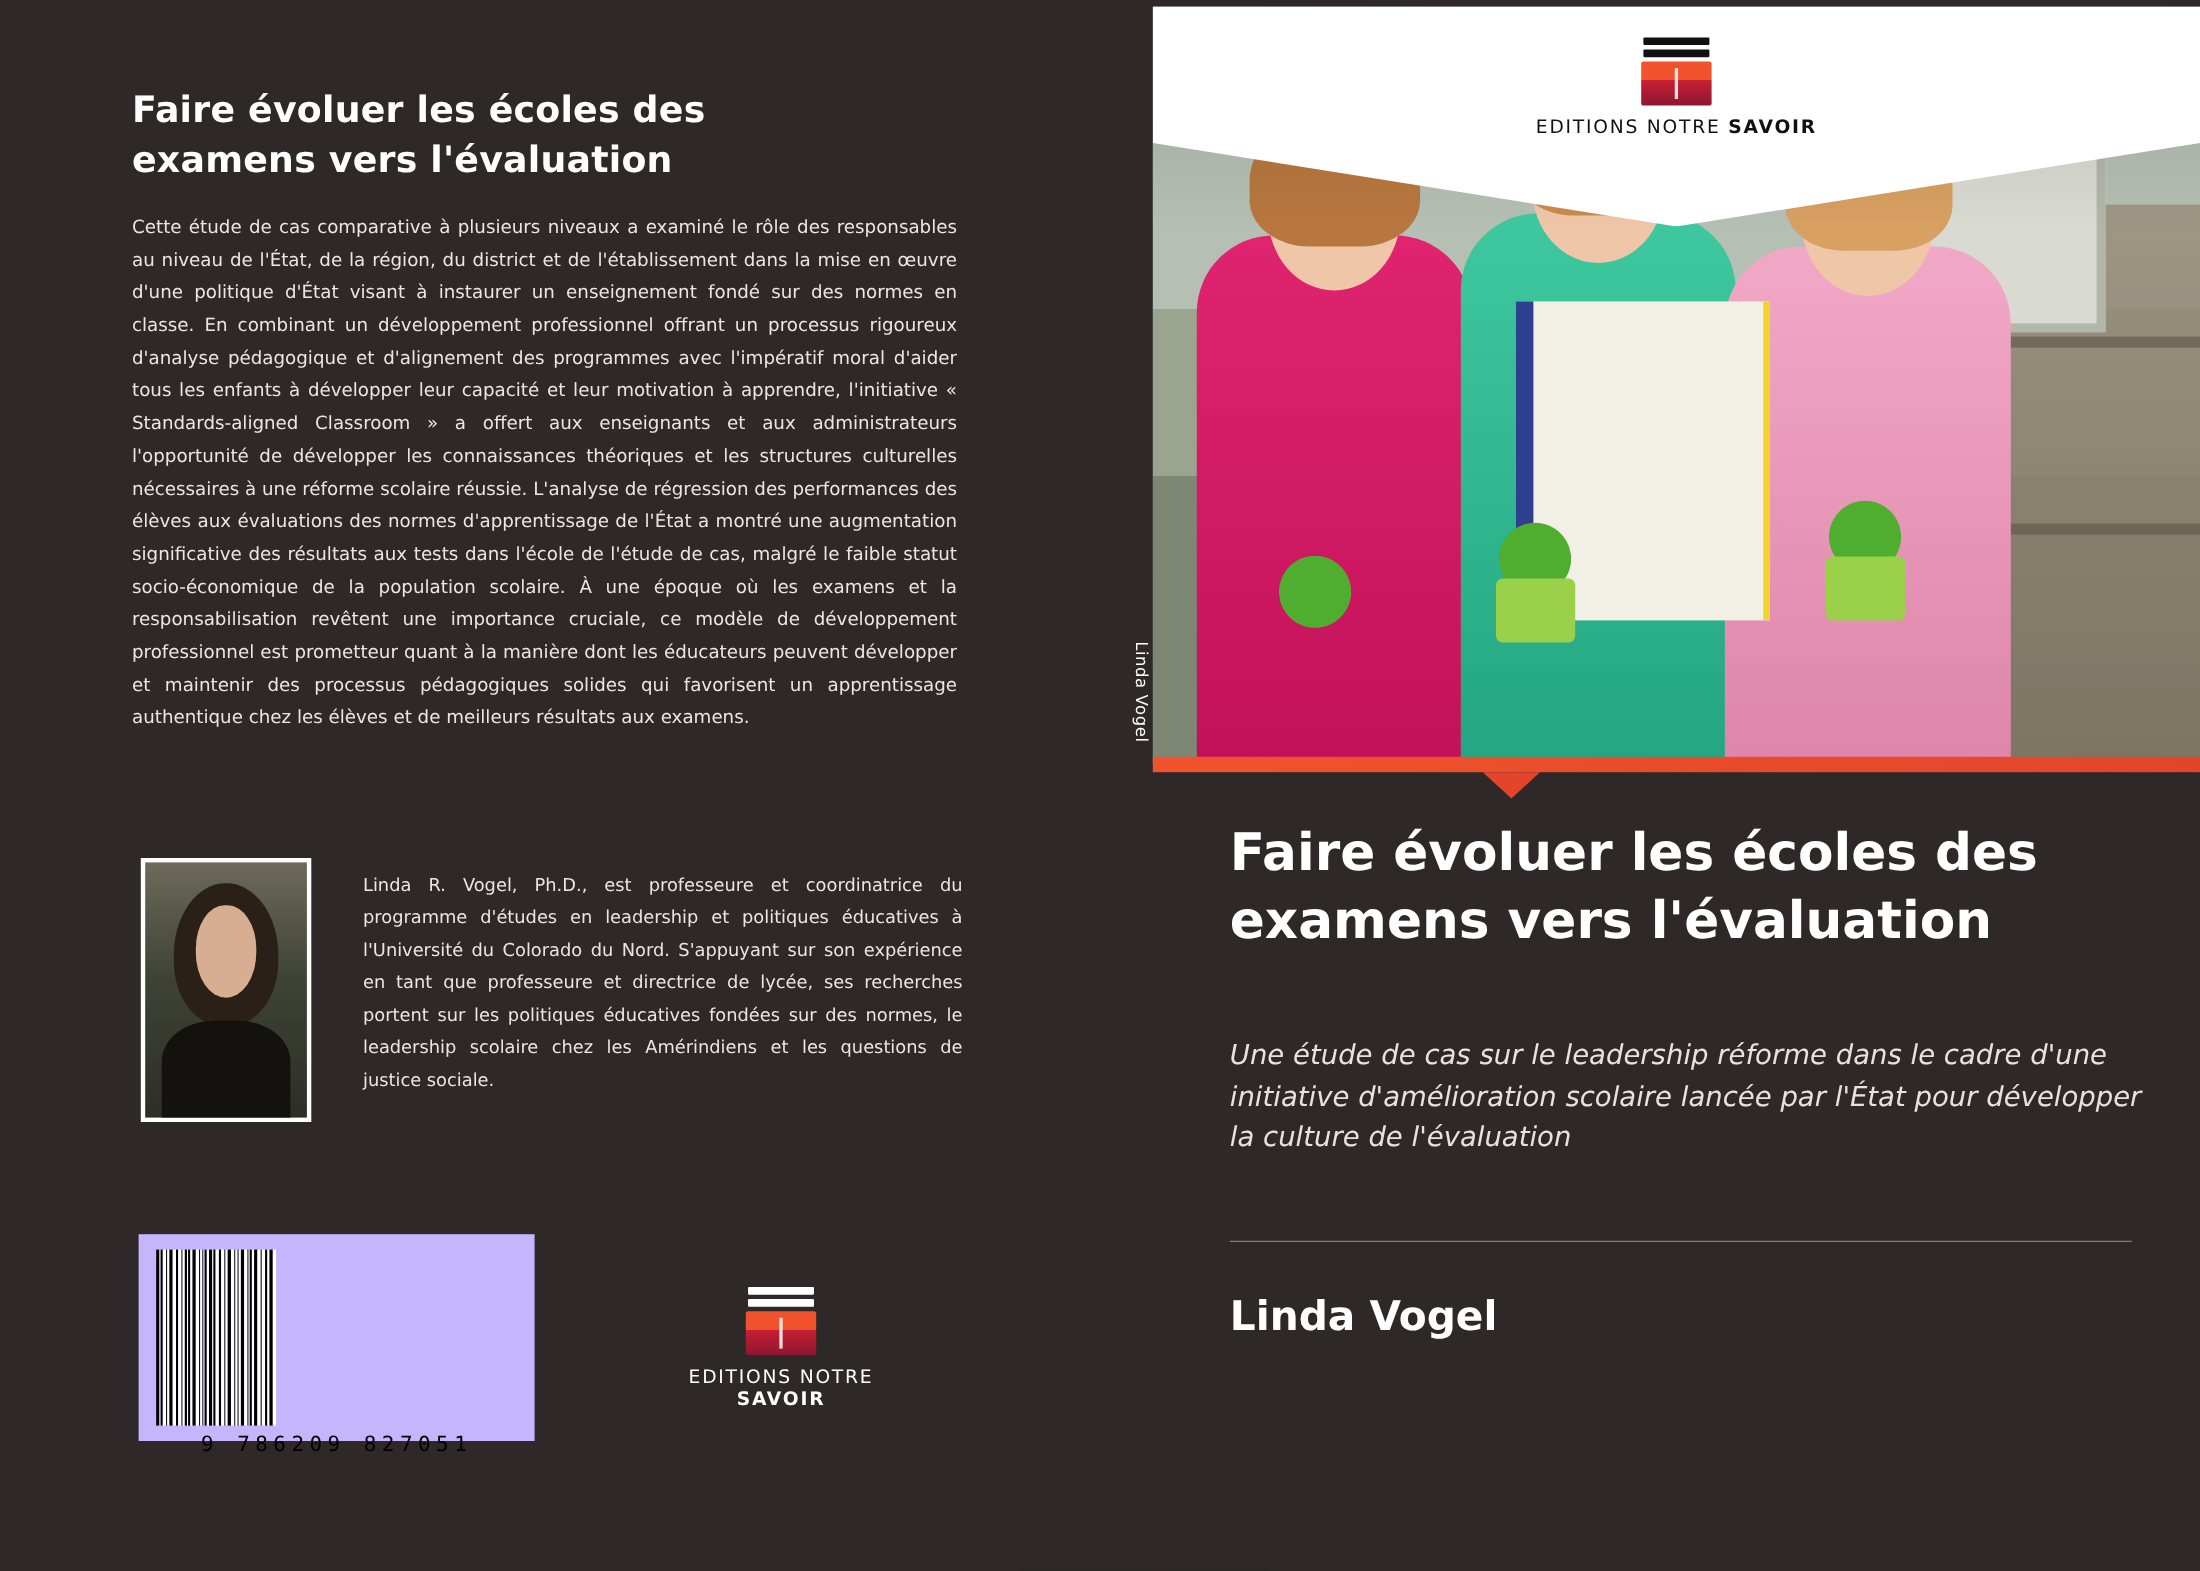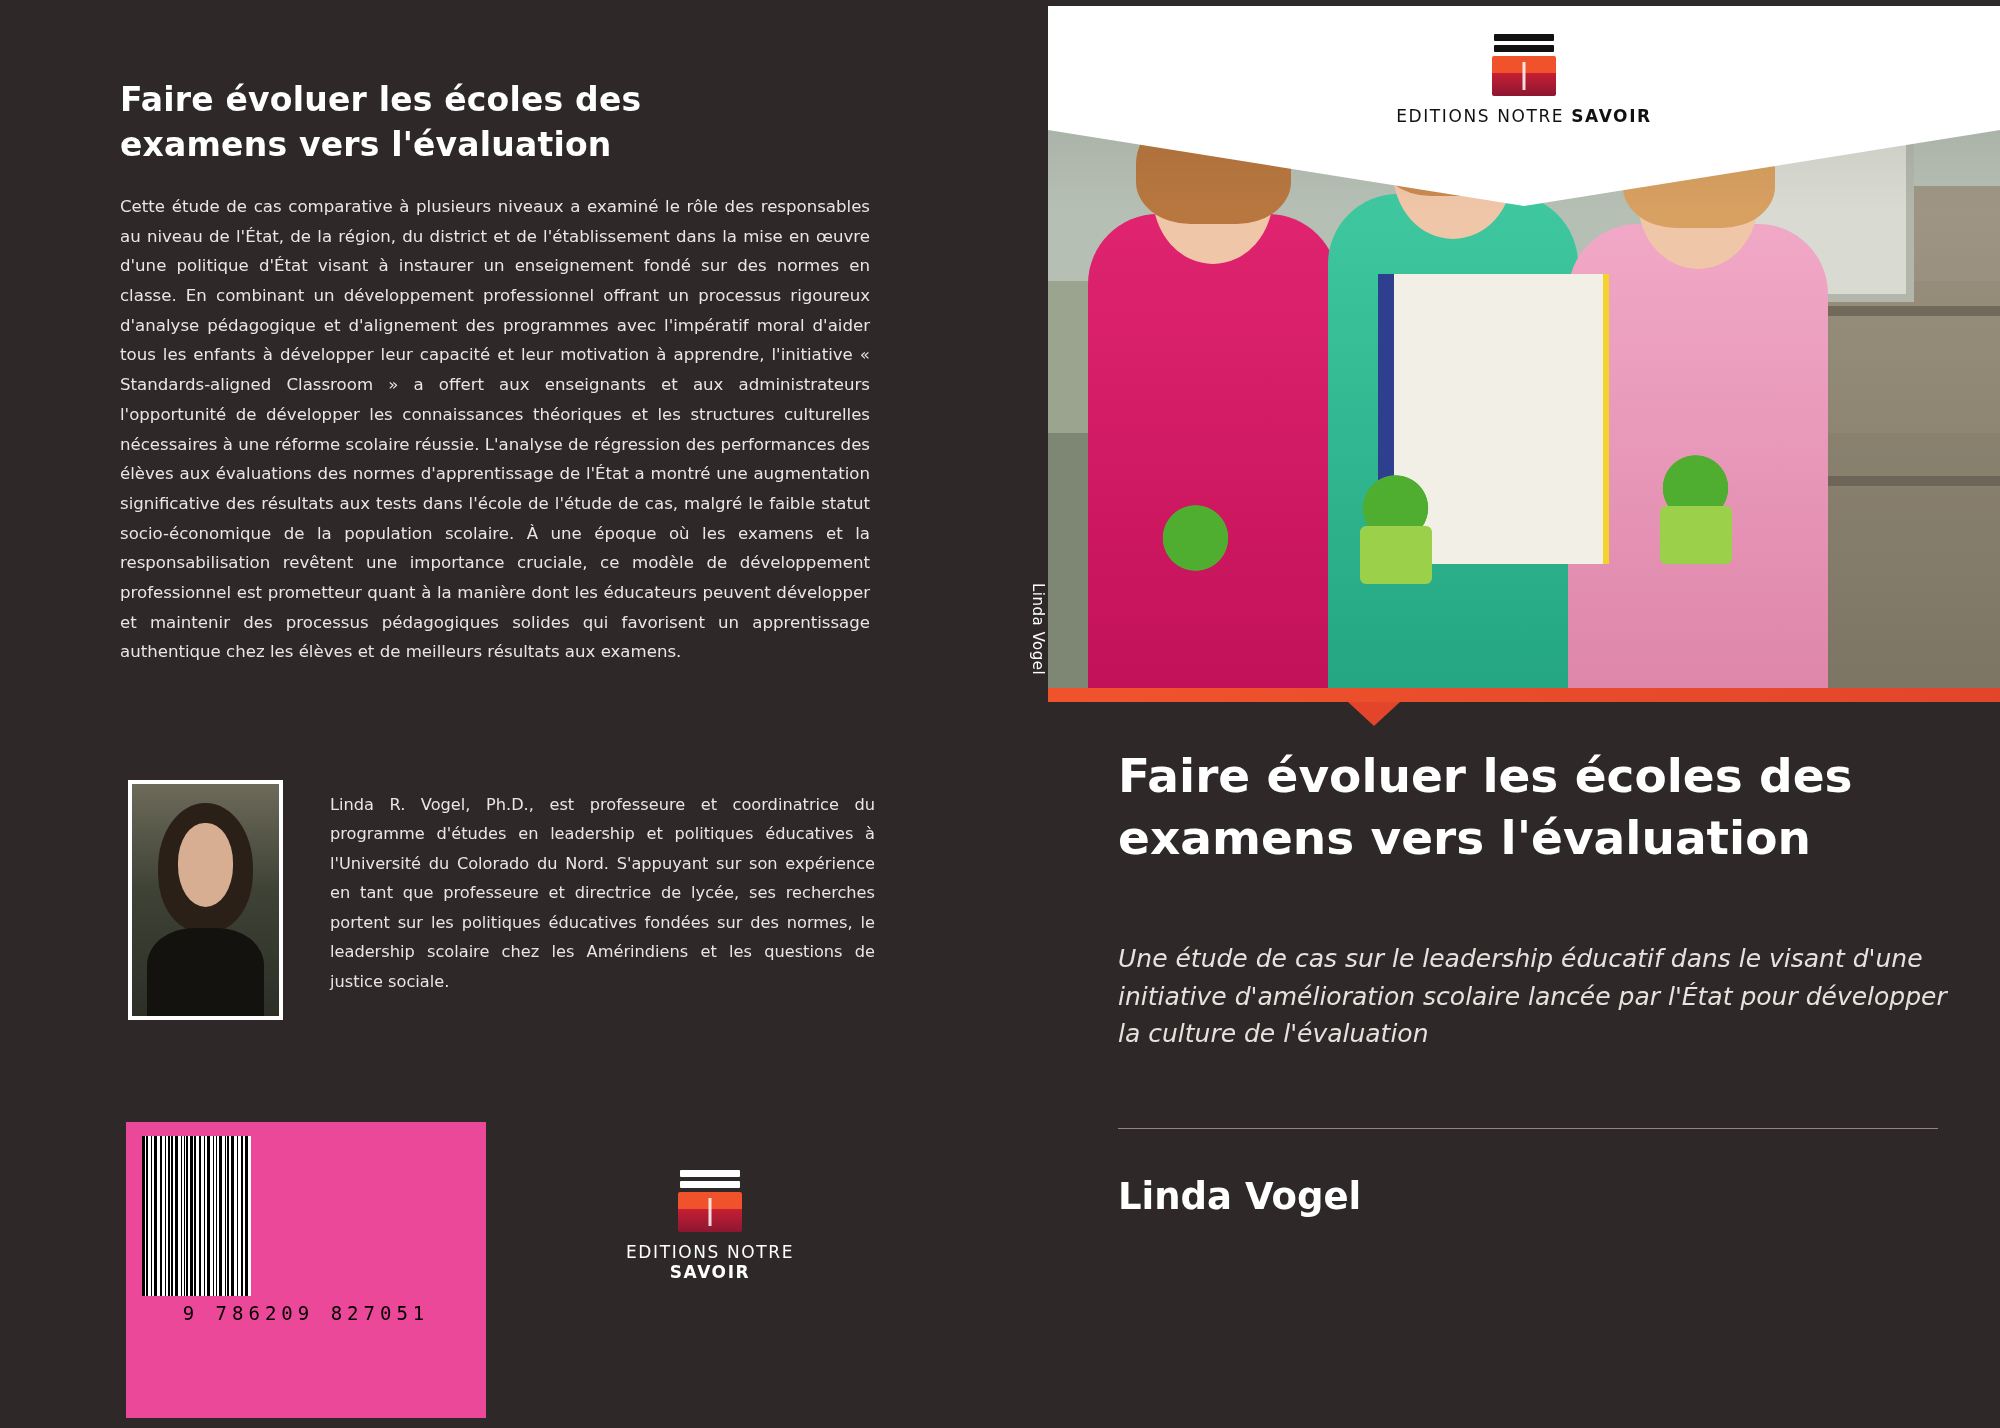--- a/index.html
+++ b/index.html
@@ -21,21 +21,21 @@
   .author-photo .hair{position:absolute;left:18%;top:8%;width:64%;height:56%;
      background:#2a2018;border-radius:50% 50% 45% 45%;}
   .author-photo .face{position:absolute;left:31%;top:17%;width:38%;height:36%;
      background:#d8ae92;border-radius:48% 48% 50% 50%;}
   .author-photo .body{position:absolute;left:10%;top:62%;width:80%;height:40%;
      background:#14120f;border-radius:40% 40% 0 0;}
   .author-text{position:absolute;left:330px;top:790px;width:545px;color:#e9e6e4;
     font-size:16.2px;line-height:1.82;text-align:justify;}
 
   
-  .barcode{position:absolute;left:126px;top:1122px;width:360px;height:296px;background:#ec4899;
+  .barcode{position:absolute;left:126px;top:1122px;width:360px;height:188px;background:#c4b5fd;
     padding:14px 16px 8px 16px;box-sizing:border-box;}
   .bars{height:160px;display:flex;align-items:stretch;gap:0;}
   .bars i{display:block;background:#000;}
   .barnum{margin-top:6px;text-align:center;font-family:"DejaVu Sans Mono",monospace;
     font-size:19px;letter-spacing:5px;color:#000;}
 
   
   .pub-back{position:absolute;left:600px;top:1170px;width:220px;text-align:center;}
   .logo-mark{width:72px;height:62px;margin:0 auto 10px auto;position:relative;}
   .logo-mark .bar{position:absolute;left:6px;width:60px;height:7px;background:#fff;border-radius:1px;}
@@ -222,18 +222,18 @@
             <div class="bar b2"></div>
             <div class="book"></div>
         </div>
         <div class="pub-name"><span>EDITIONS NOTRE </span><b>SAVOIR</b></div>
       </div>
     </div>
 
     <div class="orange-line"></div>
 
     <div class="front-title">Faire évoluer les écoles des examens vers l'évaluation</div>
-    <div class="front-sub">Une étude de cas sur le leadership éducatif dans le visant d'une initiative d'amélioration scolaire lancée par l'État pour développer la culture de l'évaluation</div>
+    <div class="front-sub">Une étude de cas sur le leadership réforme dans le cadre d'une initiative d'amélioration scolaire lancée par l'État pour développer la culture de l'évaluation</div>
     <div class="rule"></div>
     <div class="front-author">Linda Vogel</div>
   </div>
 
 </div>
 
 </body></html>

